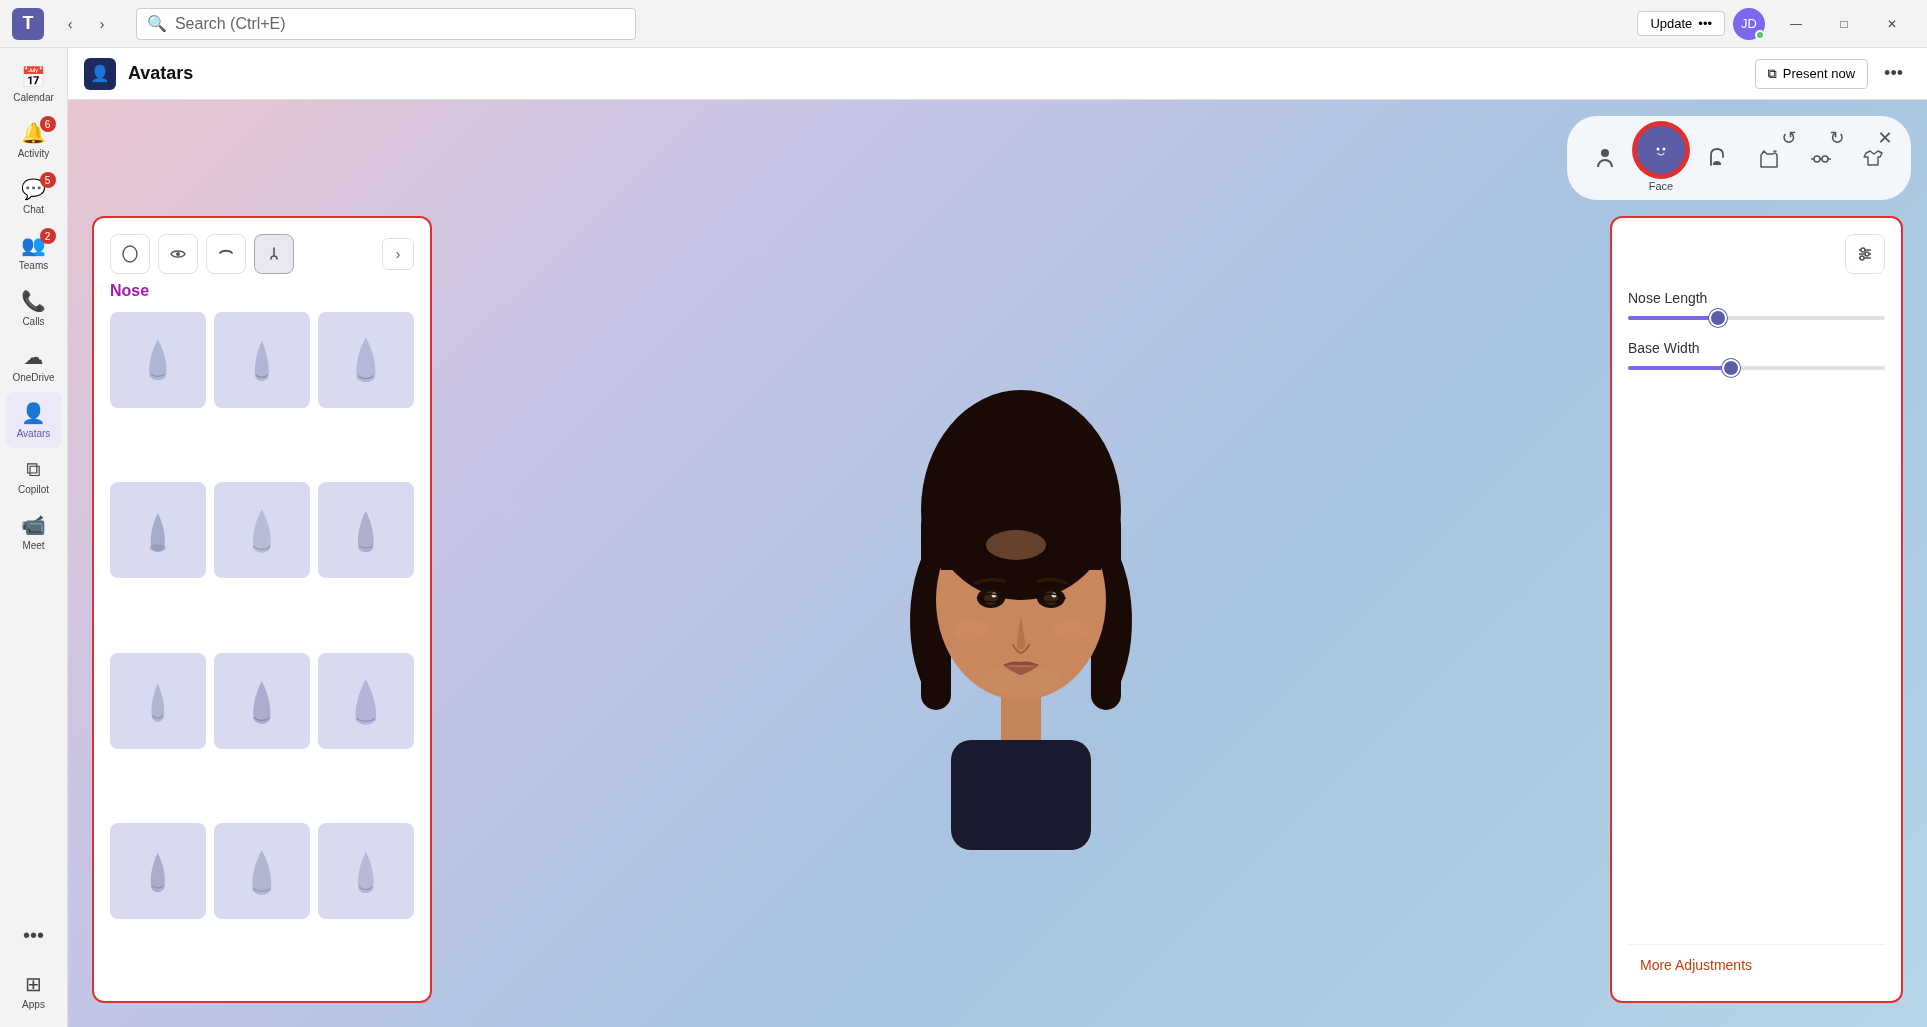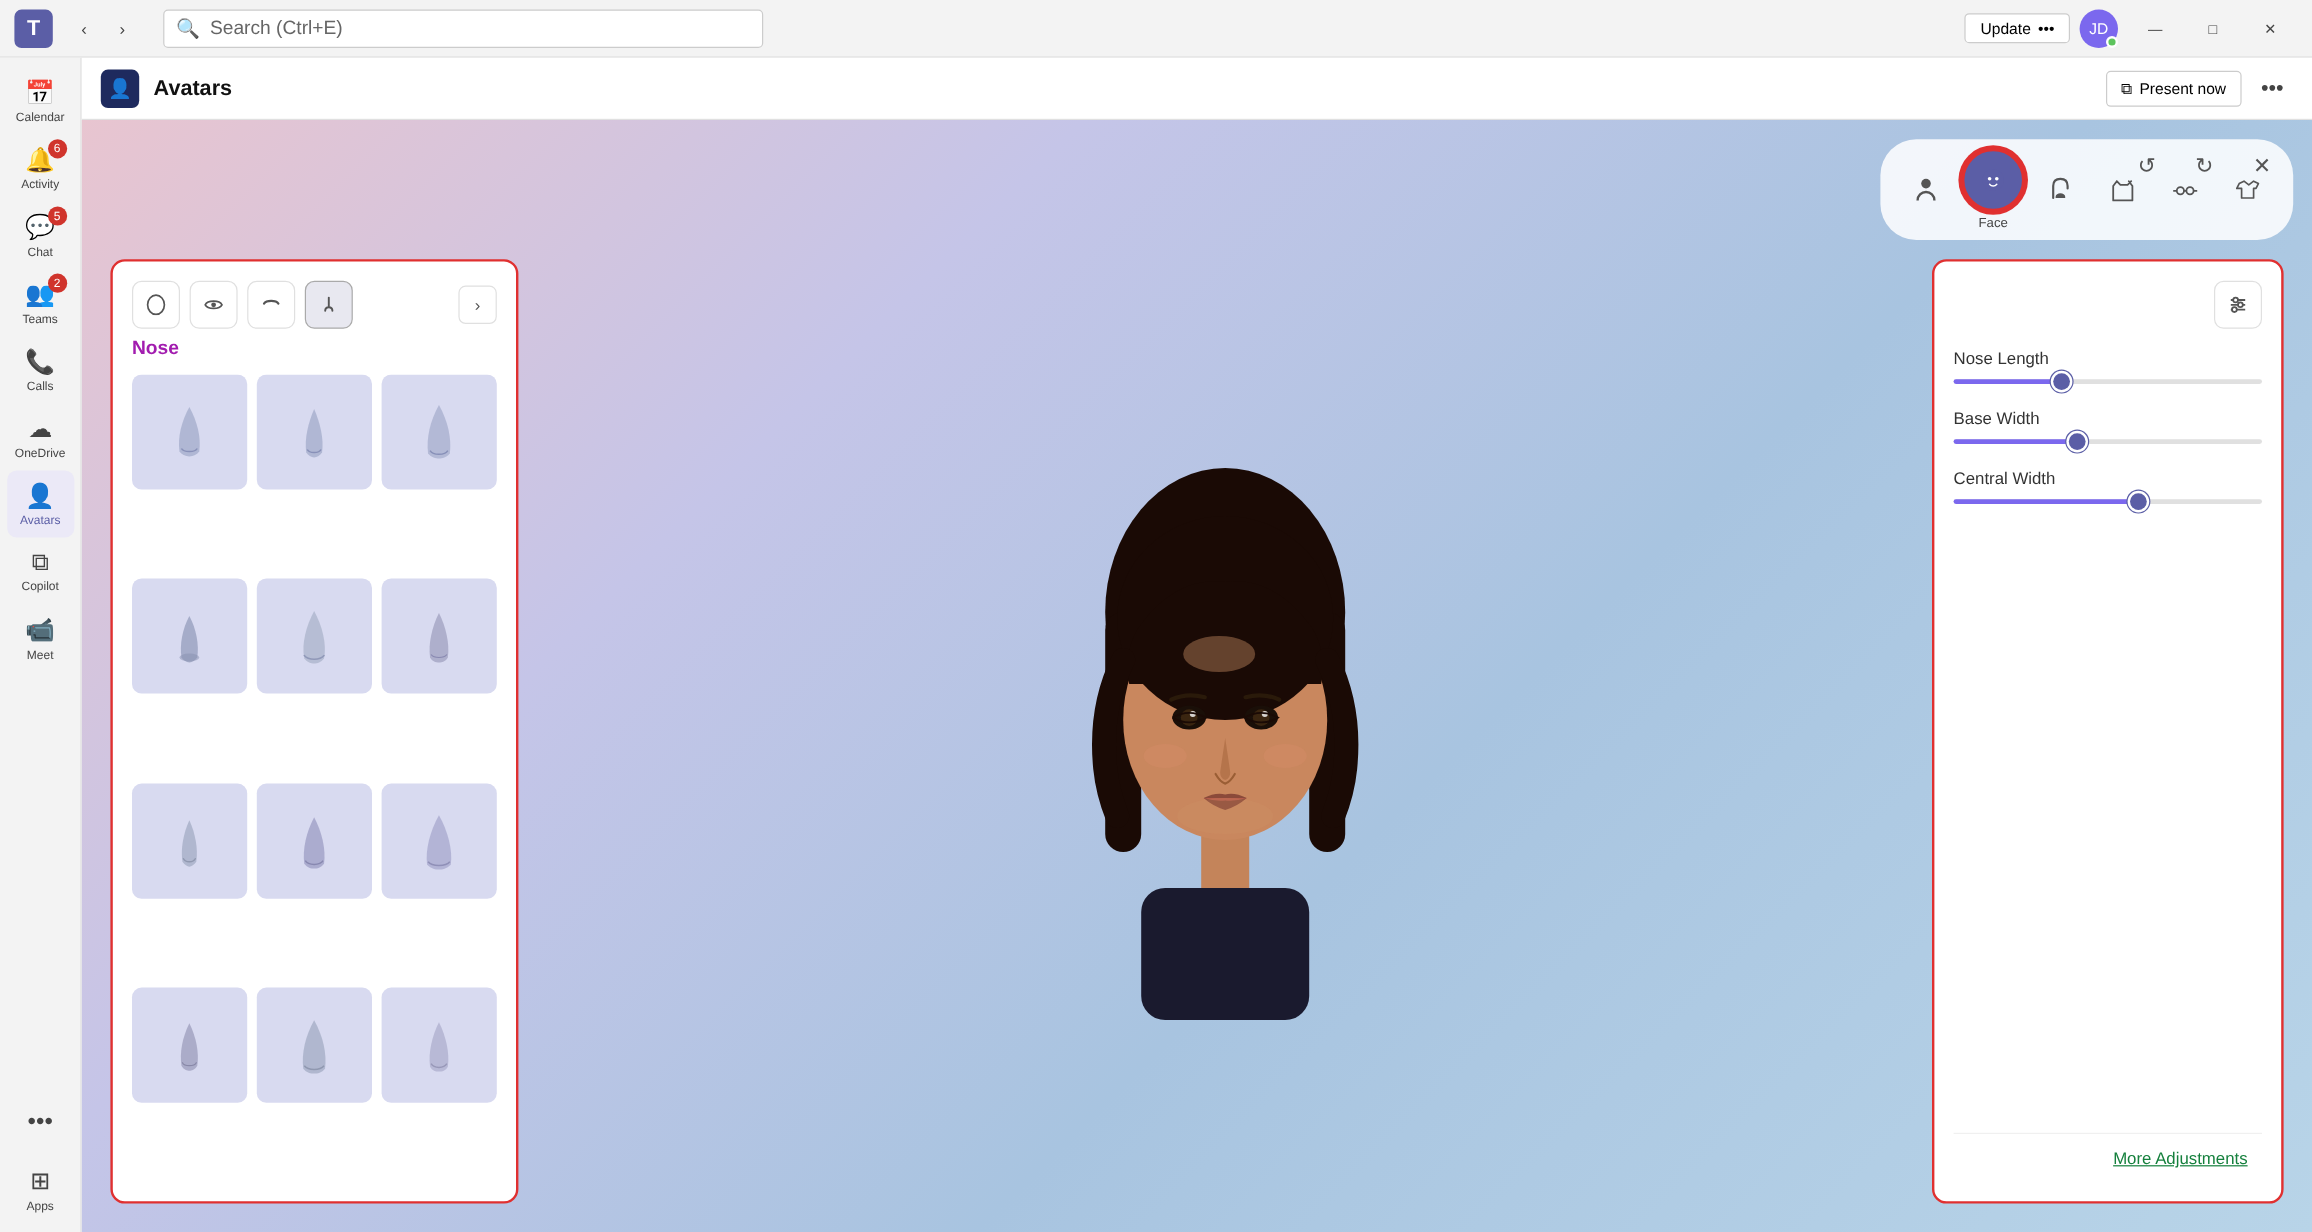--- a/index.html
+++ b/index.html
@@ -330,25 +330,24 @@
       box-shadow: 0 0 0 2px white, 0 0 0 3px #5b5ea6;
     }
     .more-adjustments-btn {
       margin-top: auto;
       width: 100%;
       padding: 12px;
       background: transparent;
       border: none;
       cursor: pointer;
       font-size: 14px;
-      color: #15803d;
+      color: #c2410c;
       font-weight: 500;
-      text-align: right;
+      text-align: left;
       border-top: 1px solid #f0f0f0;
-      text-decoration: underline;
     }
   </style>
 </head>
 <body>
 
 <div class="title-bar">
   <div class="title-bar-logo">T</div>
   <div class="title-bar-nav">
     <button class="nav-btn">‹</button>
     <button class="nav-btn">›</button>
@@ -680,27 +679,20 @@
 
 
           <div class="slider-group">
             <div class="slider-label">Base Width</div>
             <div class="slider-track">
               <div class="slider-fill" style="width:40%"></div>
               <div class="slider-thumb" style="left:40%"></div>
             </div>
           </div>
 
-          <div class="slider-group">
-            <div class="slider-label">Central Width</div>
-            <div class="slider-track">
-              <div class="slider-fill" style="width:60%"></div>
-              <div class="slider-thumb" style="left:60%"></div>
-            </div>
-          </div>
 
           <button class="more-adjustments-btn">More Adjustments</button>
         </div>
 
       </div>
     </div>
   </div>
 </div>
 
 </body></html>

